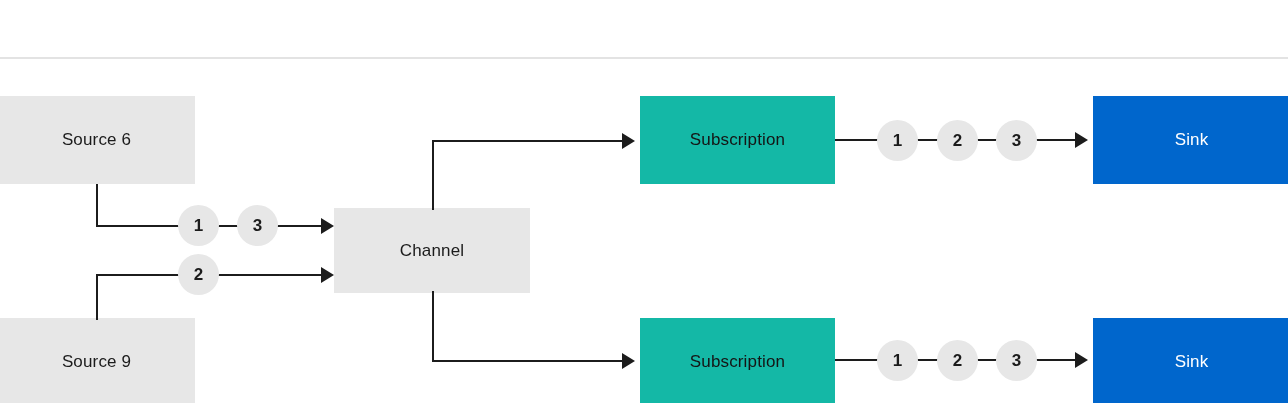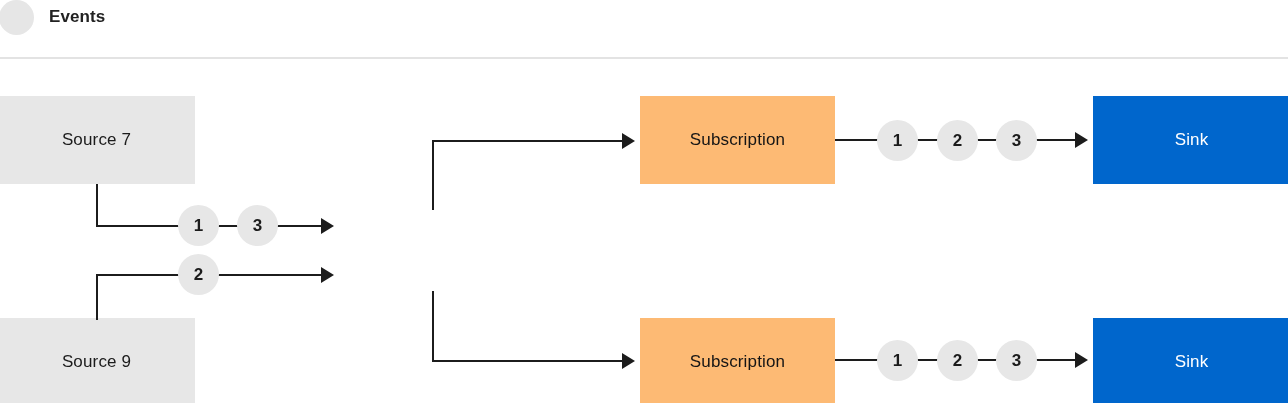--- a/index.html
+++ b/index.html
@@ -60,21 +60,21 @@
   .node {
     position: absolute;
     display: flex;
     align-items: center;
     justify-content: center;
     font-size: 17px;
     letter-spacing: 0.15px;
     box-sizing: border-box;
   }
   .node.gray   { background: #e7e7e7; color: #1b1b1b; }
-  .node.blue   { background: #fdba74; color: #151515; }
+  .node.blue   { background: #14b8a6; color: #151515; }
   .node.strong { background: #0066cc; color: #ffffff; }
 
   
   .seg {
     position: absolute;
     background: #1c1c1c;
   }
   .seg.h { height: 2px; }
   .seg.v { width: 2px; }
 
@@ -101,48 +101,47 @@
     font-size: 17px;
     font-weight: bold;
     box-sizing: border-box;
   }
 </style>
 </head>
 <body>
 
 <div id="canvas">
 
-  <div class="legend">
-    <div class="legend-dot"></div>
-    <div class="legend-label">Events</div>
-  </div>
 
   <div class="divider"></div>
 
   <div class="node gray" style="left:-2px; top:96px; width:197px; height:88px;">
-    <span>Source 7</span>
+    <span>Source 6</span>
   </div>
 
   <div class="seg v" style="left:96px; top:184px; height:43px;"></div>
   <div class="seg h" style="left:96px; top:225px; width:225px;"></div>
   <div class="arrow" style="left:321px; top:218px;"></div>
 
   <div class="badge" style="left:178px; top:205px;">1</div>
   <div class="badge" style="left:237px; top:205px;">3</div>
 
   <div class="node gray" style="left:-2px; top:318px; width:197px; height:88px;">
     <span>Source 9</span>
   </div>
 
   <div class="seg v" style="left:96px; top:274px; height:46px;"></div>
   <div class="seg h" style="left:96px; top:274px; width:225px;"></div>
   <div class="arrow" style="left:321px; top:267px;"></div>
 
   <div class="badge" style="left:178px; top:254px;">2</div>
 
+  <div class="node gray" style="left:334px; top:208px; width:196px; height:85px;">
+    <span>Channel</span>
+  </div>
 
   <div class="seg v" style="left:432px; top:140px; height:70px;"></div>
   <div class="seg h" style="left:432px; top:140px; width:190px;"></div>
   <div class="arrow" style="left:622px; top:133px;"></div>
 
   <div class="seg v" style="left:432px; top:291px; height:71px;"></div>
   <div class="seg h" style="left:432px; top:360px; width:190px;"></div>
   <div class="arrow" style="left:622px; top:353px;"></div>
 
   <div class="node blue" style="left:640px; top:96px; width:195px; height:88px;">

